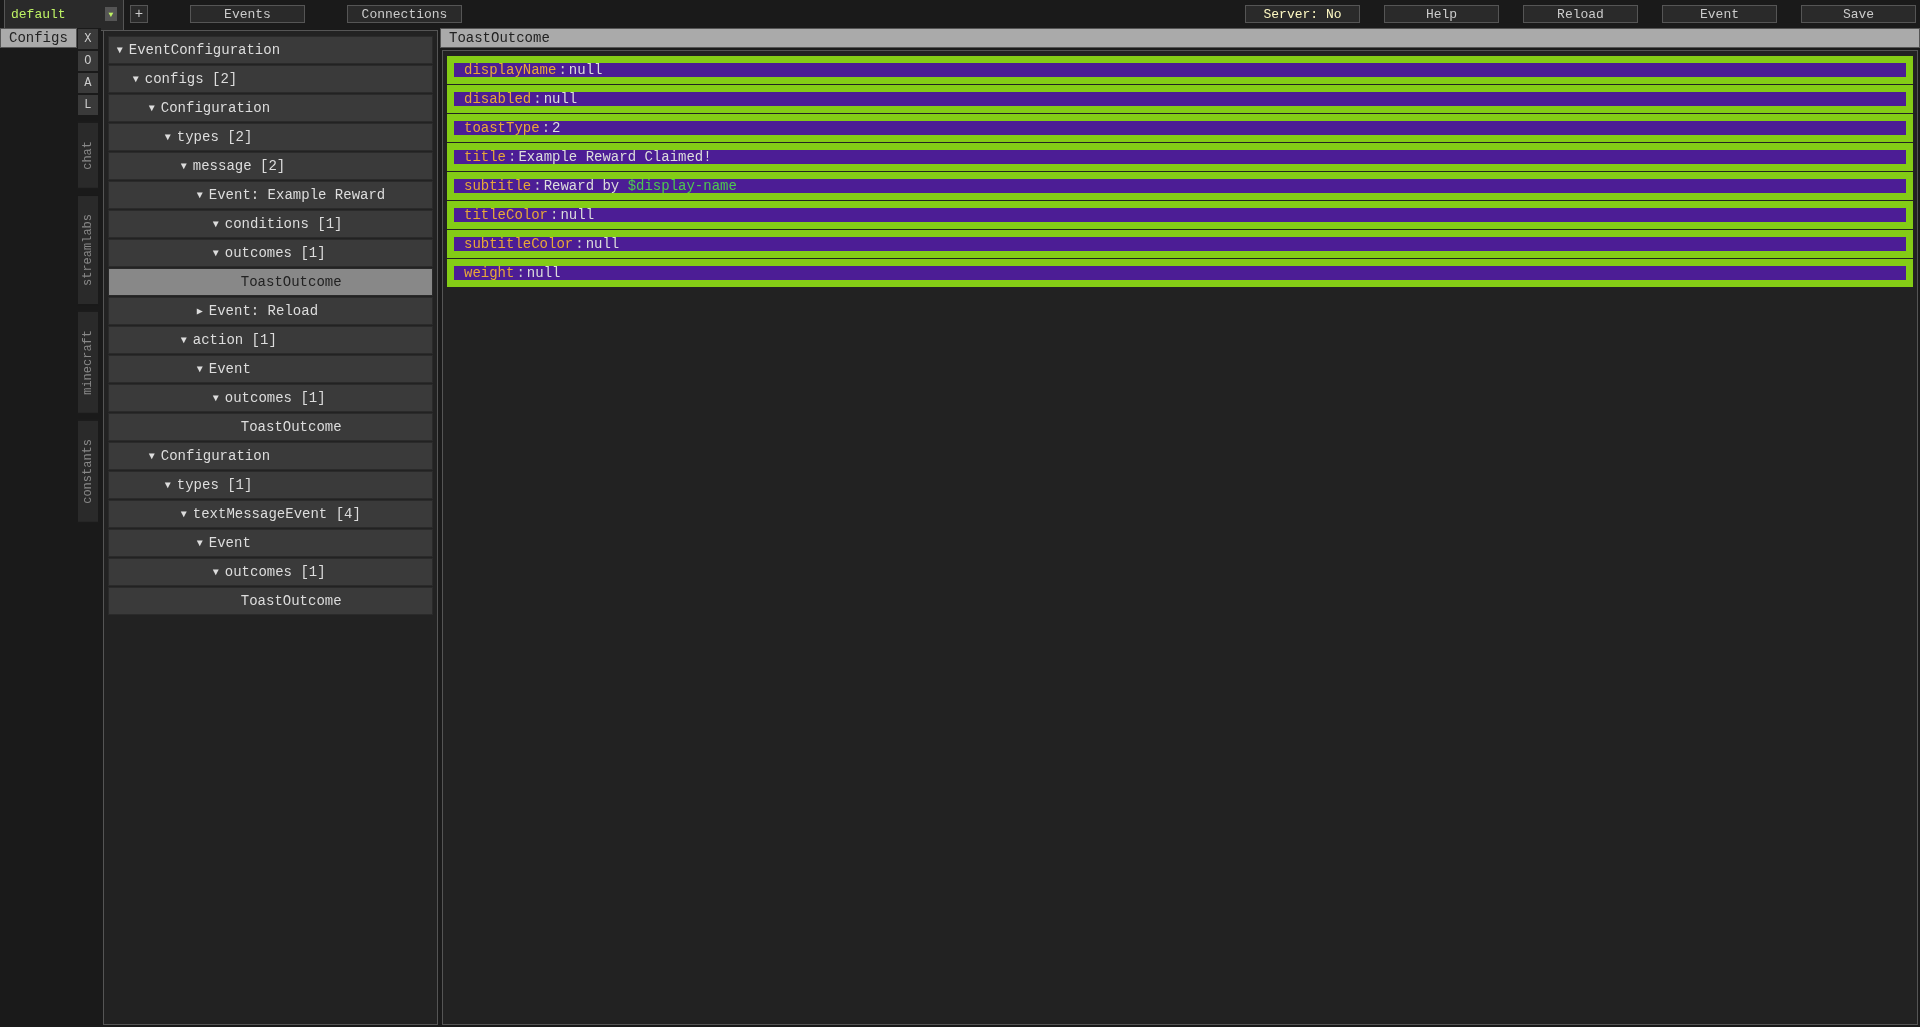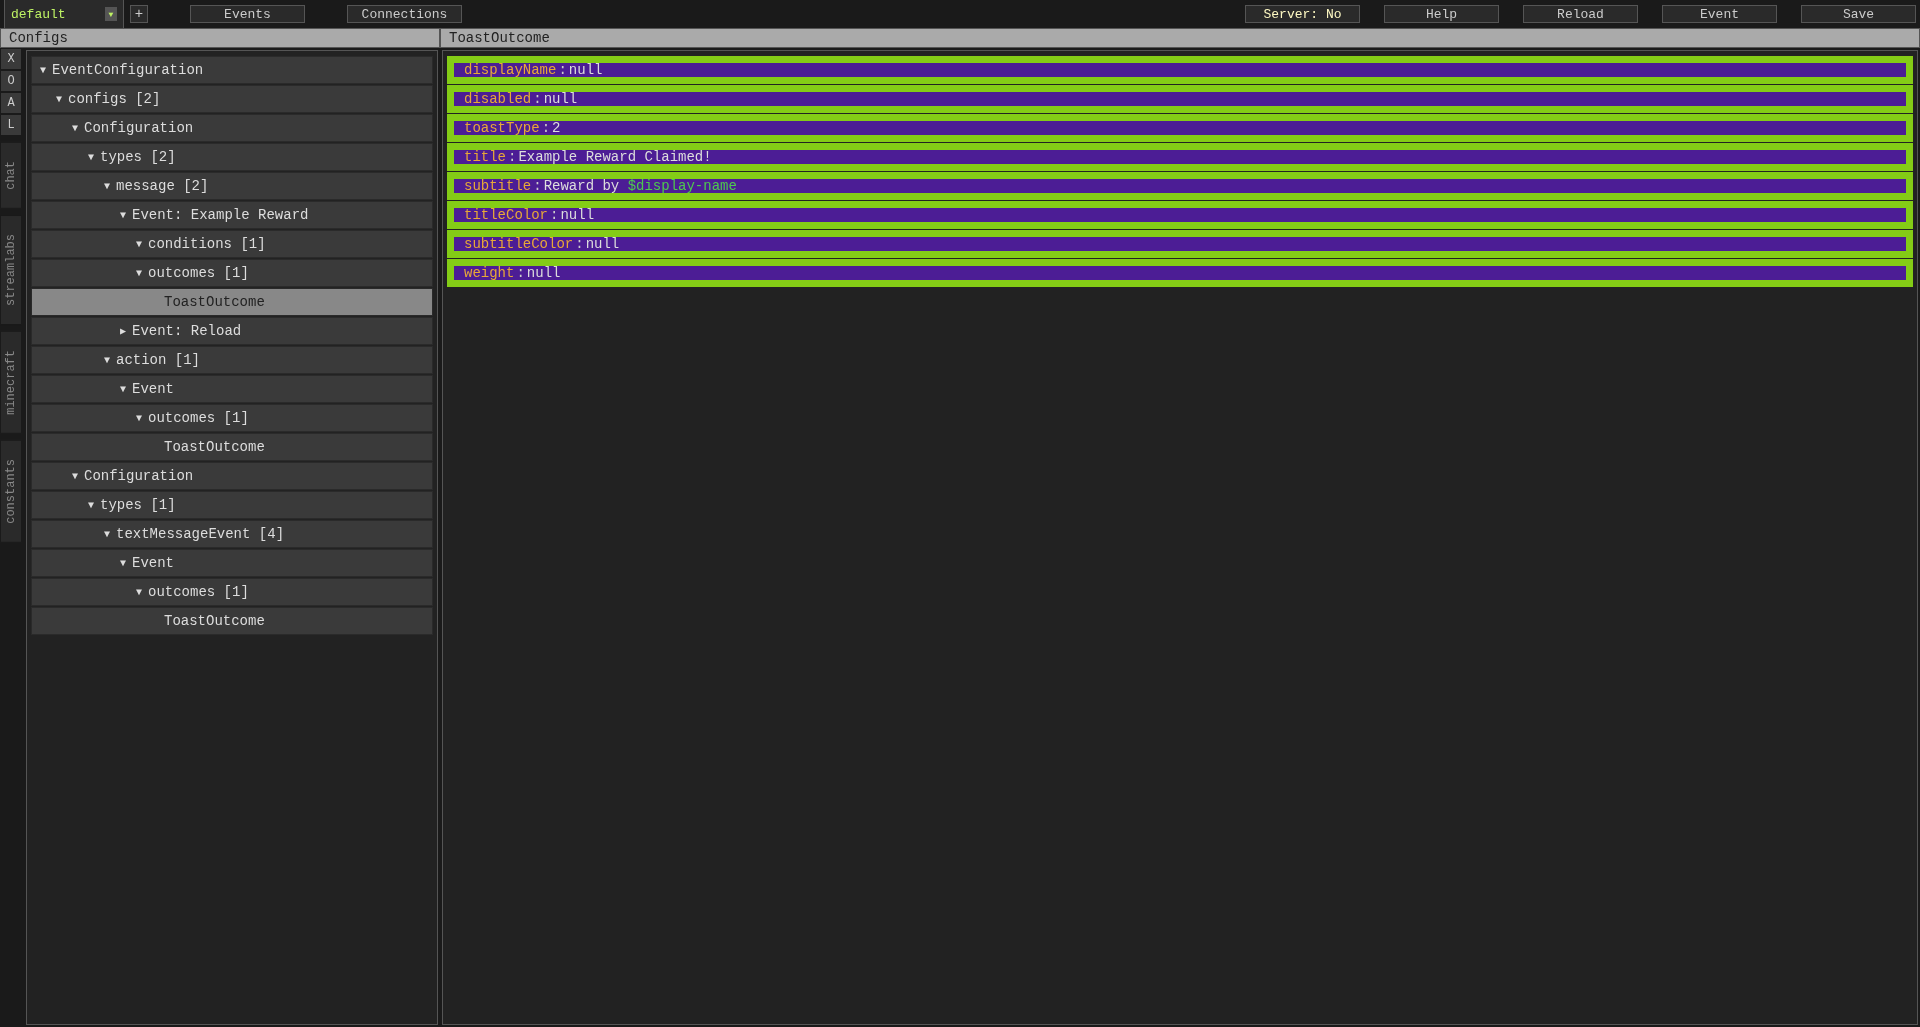--- a/index.html
+++ b/index.html
@@ -13,21 +13,21 @@
 .btn { background: #2a2a2a; border: 1px solid #555; color: #ccc; padding: 2px 8px; cursor: pointer; min-width: 115px; height: 18px; display: flex; align-items: center; justify-content: center; font-size: 13px; }
 .btn.disabled { color: #fef9c3; cursor: default; }
 .spacer { flex: 1; }
 
 
 .body-area { display: flex; height: calc(100% - 28px); }
 .sidebar-tabs { width: 24px; display: flex; flex-direction: column; background: #1a1a1a; }
 .tool-btn { background: #3a3a3a; border: 1px solid #1a1a1a; color: #ccc; width: 22px; height: 22px; display: flex; align-items: center; justify-content: center; cursor: pointer; font-size: 12px; }
 .vtab { background: #2a2a2a; border: 1px solid #1a1a1a; color: #888; writing-mode: vertical-rl; transform: rotate(180deg); padding: 18px 2px; text-align: center; cursor: pointer; font-size: 12px; width: 22px; margin-top: 6px; display: flex; align-items: center; justify-content: center; }
 
-.left-panel { width: 440px; display: flex; flex-direction: column; }
+.left-panel { width: 440px; display: flex; }
 .right-panel { flex: 1; display: flex; flex-direction: column; }
 .panel-header { background: #aaa; color: #222; padding: 2px 8px; font-size: 14px; border: 1px solid #555; height: 20px; display: flex; align-items: center; }
 .panel-body { flex: 1; background: #222; border: 1px solid #555; padding: 4px; overflow-y: auto; margin: 2px; }
 
 .tree-row { background: #3a3a3a; padding: 6px 8px; margin: 1px 0; display: flex; align-items: center; cursor: pointer; font-size: 14px; color: #ddd; border: 1px solid #2a2a2a; height: 28px; }
 .tree-row.selected { background: #888; color: #222; }
 .tree-caret { width: 12px; display: inline-block; font-size: 10px; }
 .indent-1 { padding-left: 24px; }
 .indent-2 { padding-left: 40px; }
 .indent-3 { padding-left: 56px; }

